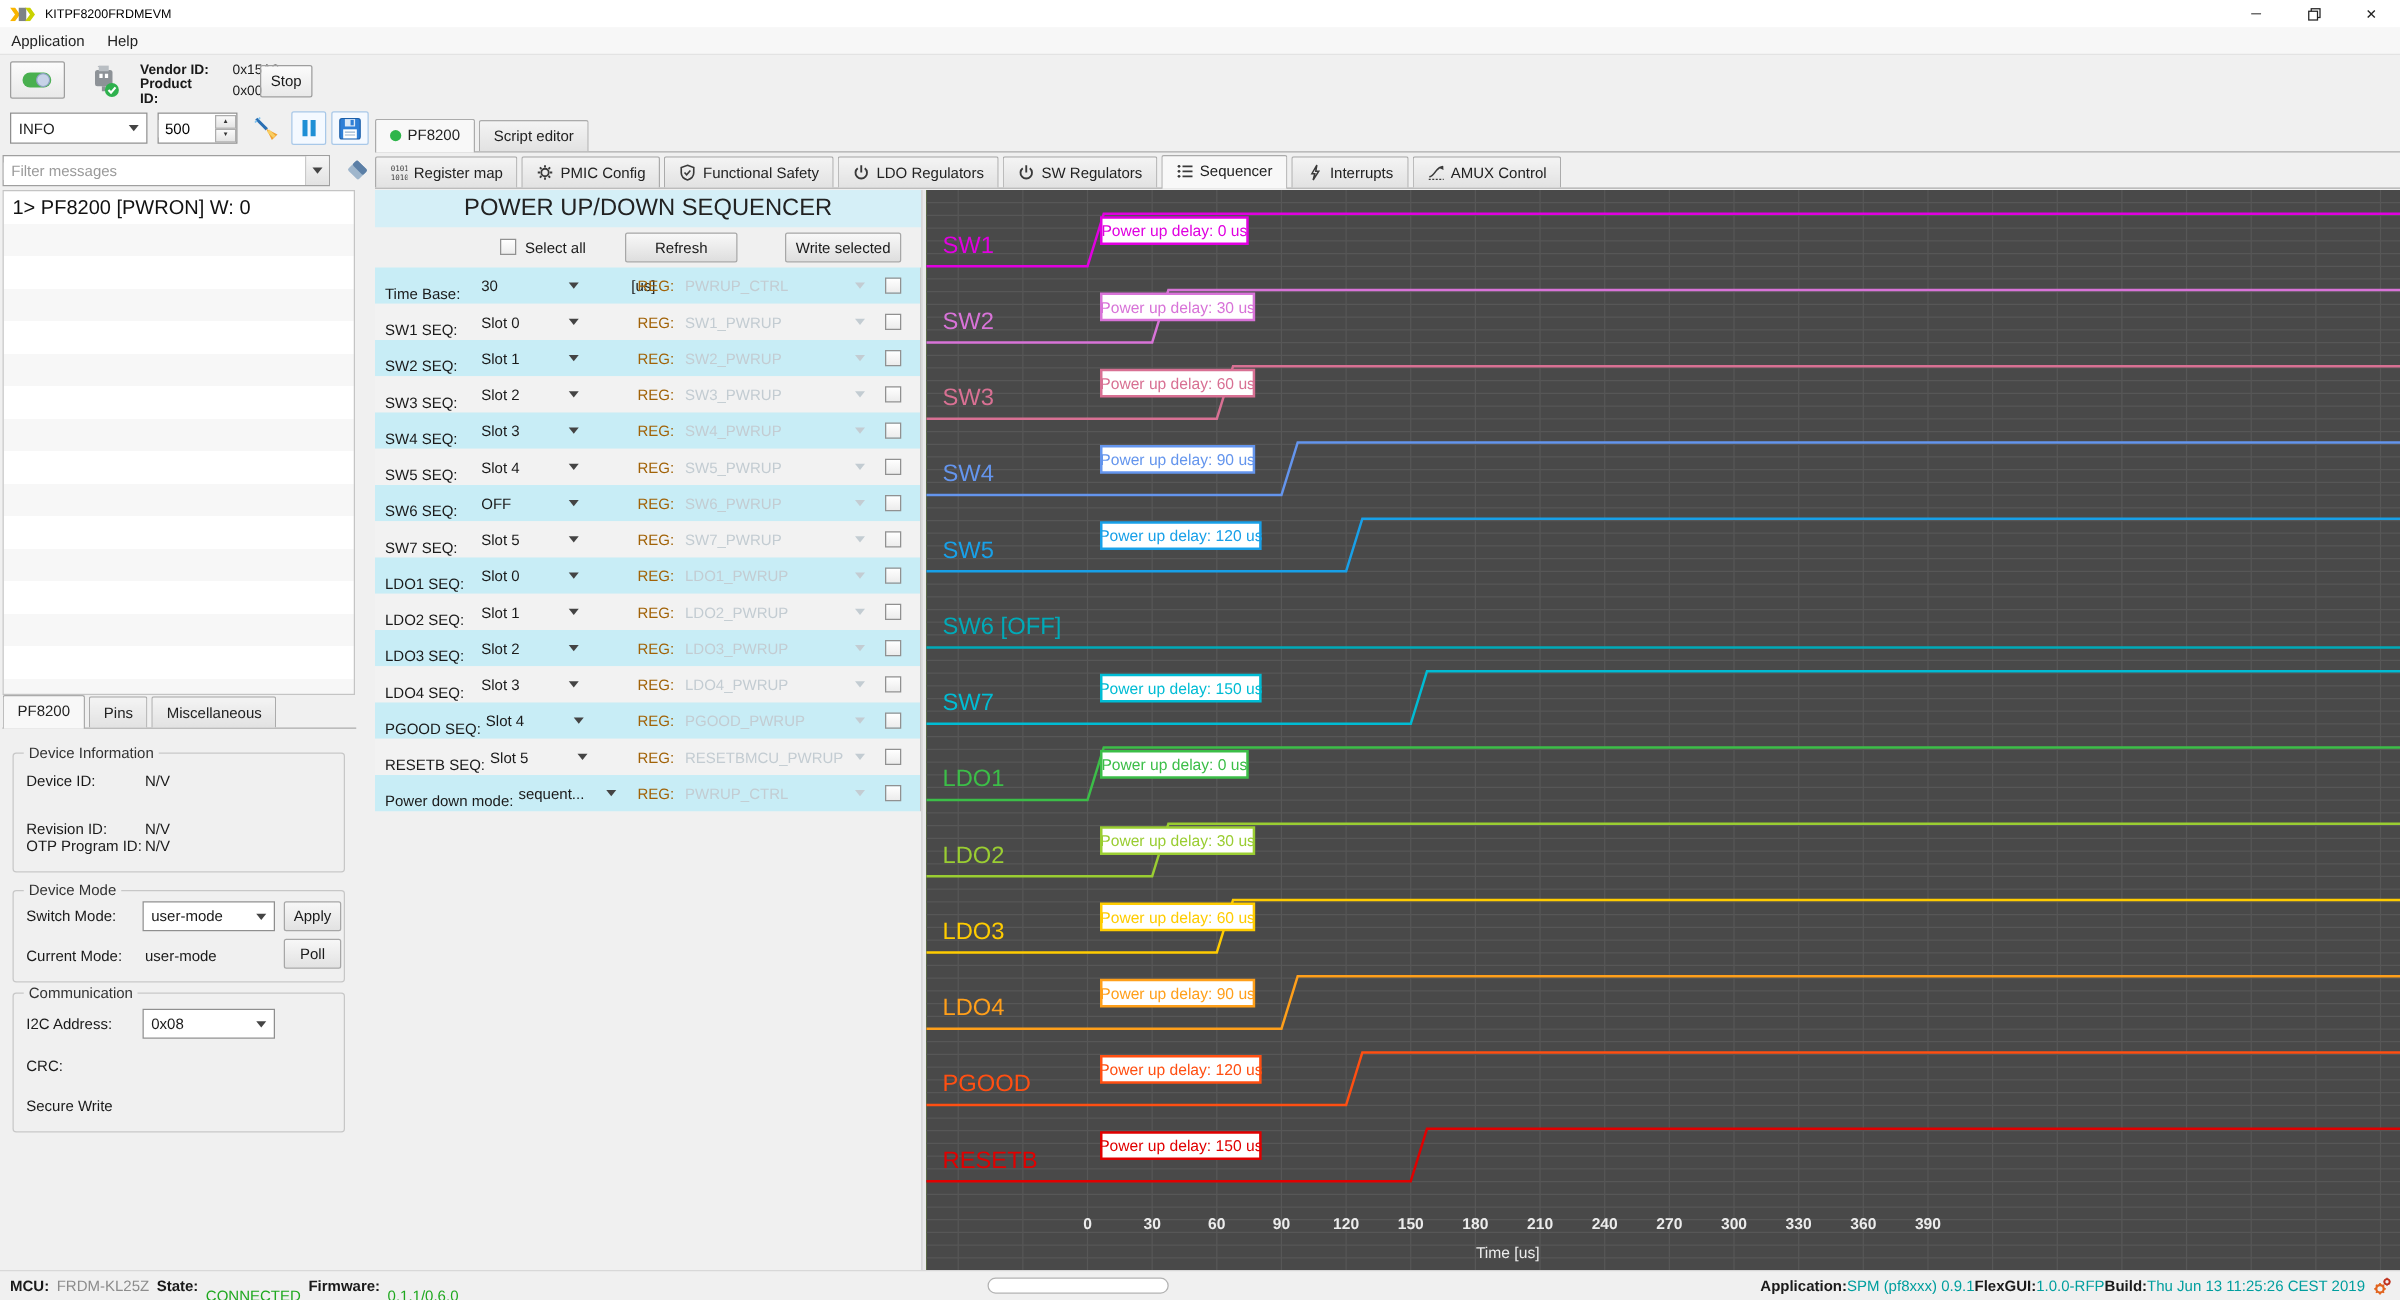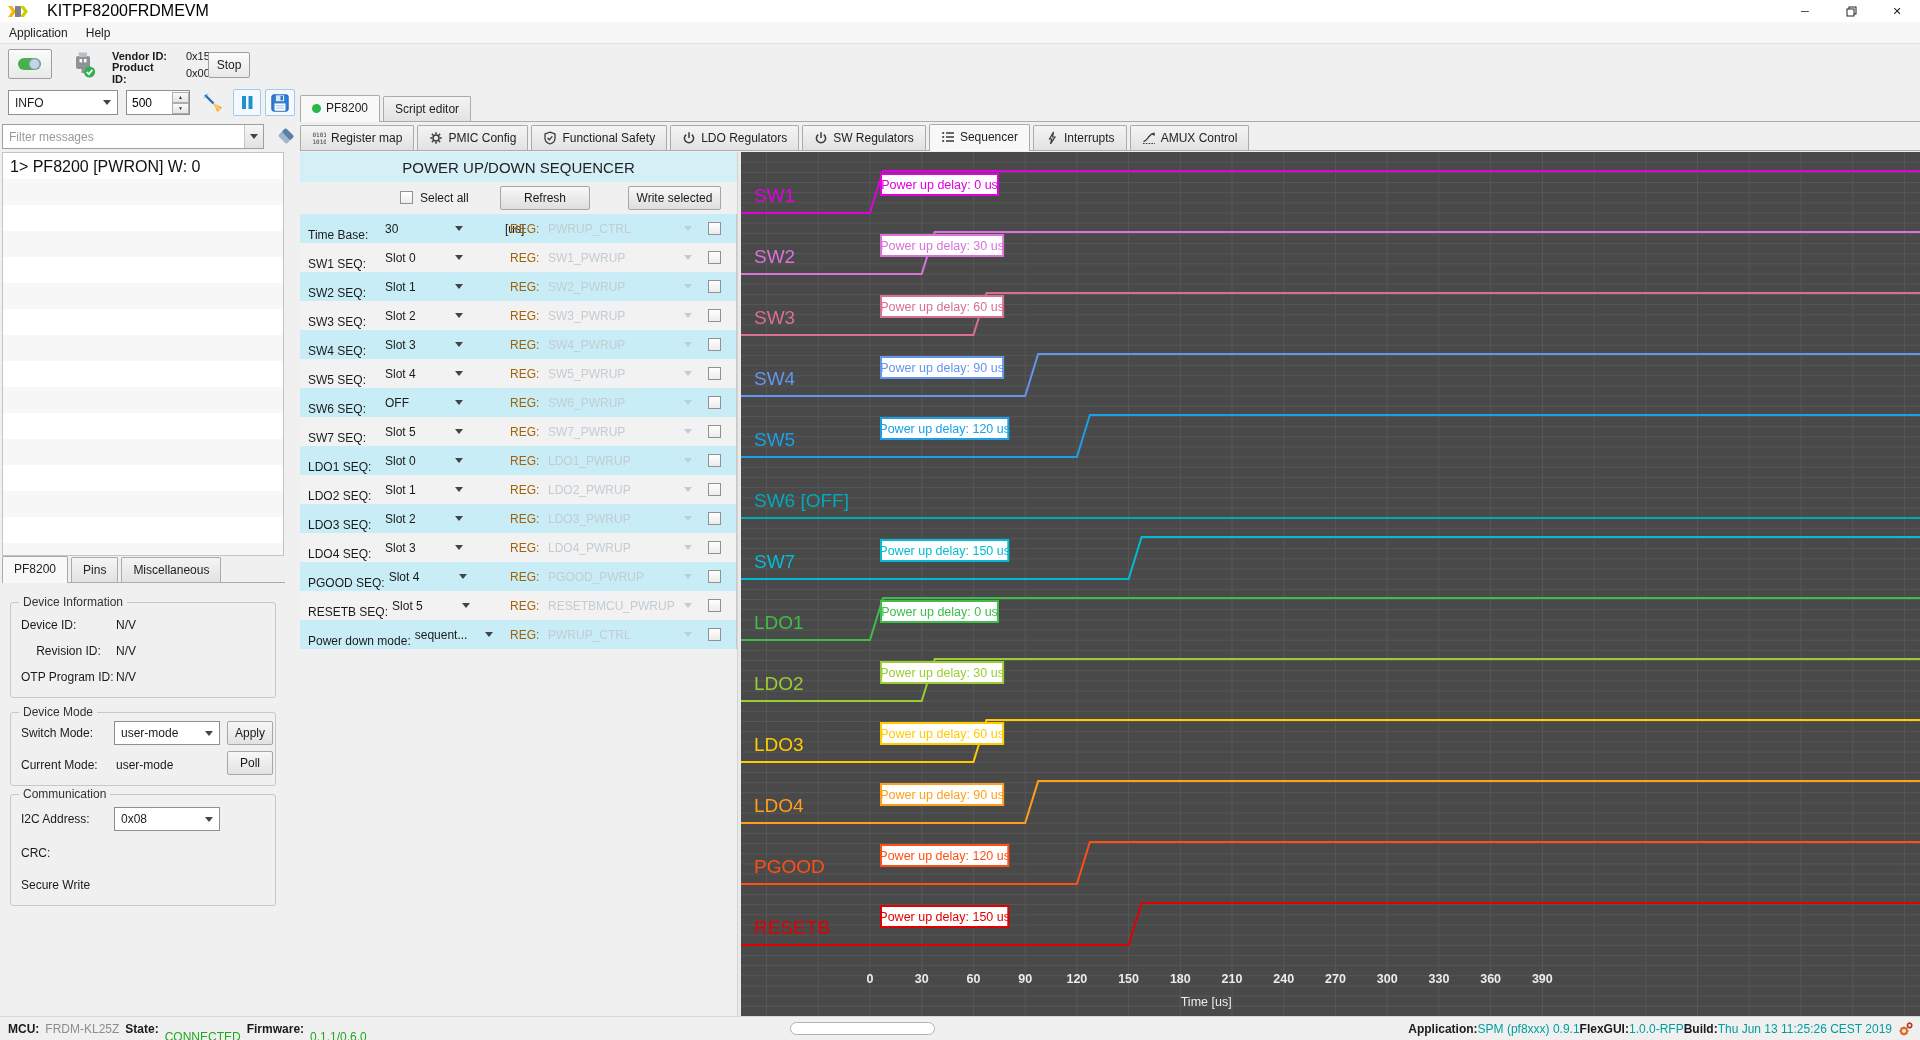--- a/index.html
+++ b/index.html
@@ -8,21 +8,21 @@
     width:1920px; height:1040px; overflow:hidden;
     background:#f0f0f0; color:#1a1a1a;
     font-family:"Liberation Sans", sans-serif; font-size:12px;
     position:relative;
   }
   .abs { position:absolute; }
 
   
   .titlebar { left:0; top:0; width:1920px; height:22px; background:#ffffff;
     display:flex; align-items:center; padding-left:8px; }
-  .titlebar .title { margin-left:19px; font-size:16px; color:#000; }
+  .titlebar .title { margin-left:8px; font-size:10px; color:#000; }
   .win-controls { position:absolute; right:0; top:0; height:22px; display:flex; }
   .win-btn { width:46px; height:22px; display:flex; align-items:center; justify-content:center;
     color:#222; font-size:11px; }
   .menubar { left:0; top:22px; width:1920px; height:22px; background:#f7f7f7;
     border-bottom:1px solid #e3e3e3; display:flex; align-items:center; }
   .menu-item { padding:3px 9px; color:#222; }
 
   
   .toolbar1 { left:0; top:44px; width:1920px; height:40px; background:#f0f0f0; }
   .toolbar2 { left:0; top:84px; width:1920px; height:38px; background:#f0f0f0; }
@@ -76,21 +76,21 @@
   .gb-row { position:absolute; left:10px; right:6px; height:24px; display:flex; align-items:center; }
   .gb-row .glab { width:95px; color:#1a1a1a; }
   .gb-row .gval { color:#1a1a1a; }
   .gbtn { position:absolute; width:46px; height:24px; border:1px solid #a7a7a7; border-radius:2px;
     background:linear-gradient(#f7f7f7,#e2e2e2); display:flex; align-items:center; justify-content:center; }
   .cbx { width:13px; height:13px; border:1px solid #919191; background:linear-gradient(#ffffff,#ececec);
     display:inline-block; }
 
   
   .seq-header { left:300px; top:152px; width:437px; height:30px; background:#d5eff7;
-    display:flex; align-items:center; justify-content:center; font-size:15px; color:#222; }
+    display:flex; align-items:center; justify-content:center; font-size:19px; color:#222; }
   .seq-controls { left:300px; top:182px; width:437px; height:32px; background:#f0f0f0; }
   .seq-btn { position:absolute; height:24px; border:1px solid #a7a7a7; border-radius:2px;
     background:linear-gradient(#f8f8f8,#dedede); display:flex; align-items:center; justify-content:center; }
   .seq-rows { left:300px; top:214px; width:437px; border-right:1px solid #c9c9c9; }
   .srow { position:relative; height:29px; display:flex; align-items:center; padding-left:8px; }
   .srow.cyan { background:#c8edf6; }
   .srow.white { background:#f2f2f2; }
   .srow .slab { min-width:77px; color:#1a1a1a; white-space:nowrap; padding-right:4px;margin-top:12px; }
   .srow .sval { width:86px; display:flex; align-items:center; justify-content:space-between;
     padding-right:8px; color:#1a1a1a; white-space:nowrap; }
@@ -334,21 +334,21 @@
       <span>Miscellaneous</span>
     </div>
   </div>
 
 <div class="groupbox" style="left:10px; top:602px; width:266px; height:96px;">
   <span class="gb-legend">Device Information</span>
   <div class="gb-row" style="top:10px;">
       <span class="glab">Device ID:</span>
       <span class="gval">N/V</span>
     </div>
-  <div class="gb-row" style="top:36px;text-align:center;">
+  <div class="gb-row" style="top:48px;">
       <span class="glab">Revision ID:</span>
       <span class="gval">N/V</span>
     </div>
   <div class="gb-row" style="top:62px;">
       <span class="glab">OTP Program ID:</span>
       <span class="gval">N/V</span>
     </div>
 </div>
 
 <div class="groupbox" style="left:10px; top:712px; width:266px; height:74px;padding-left:40px;">

